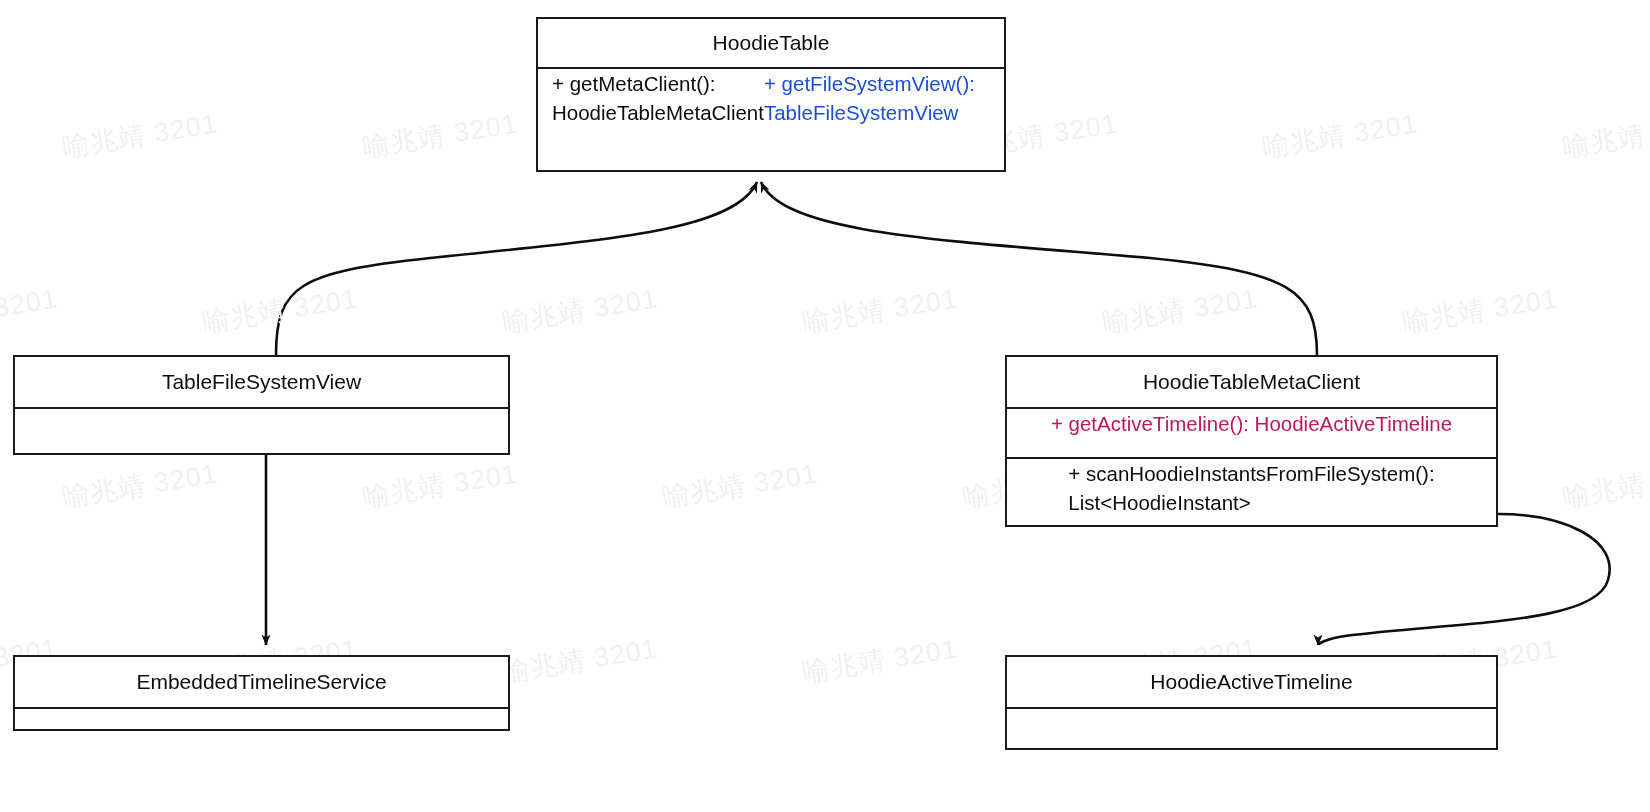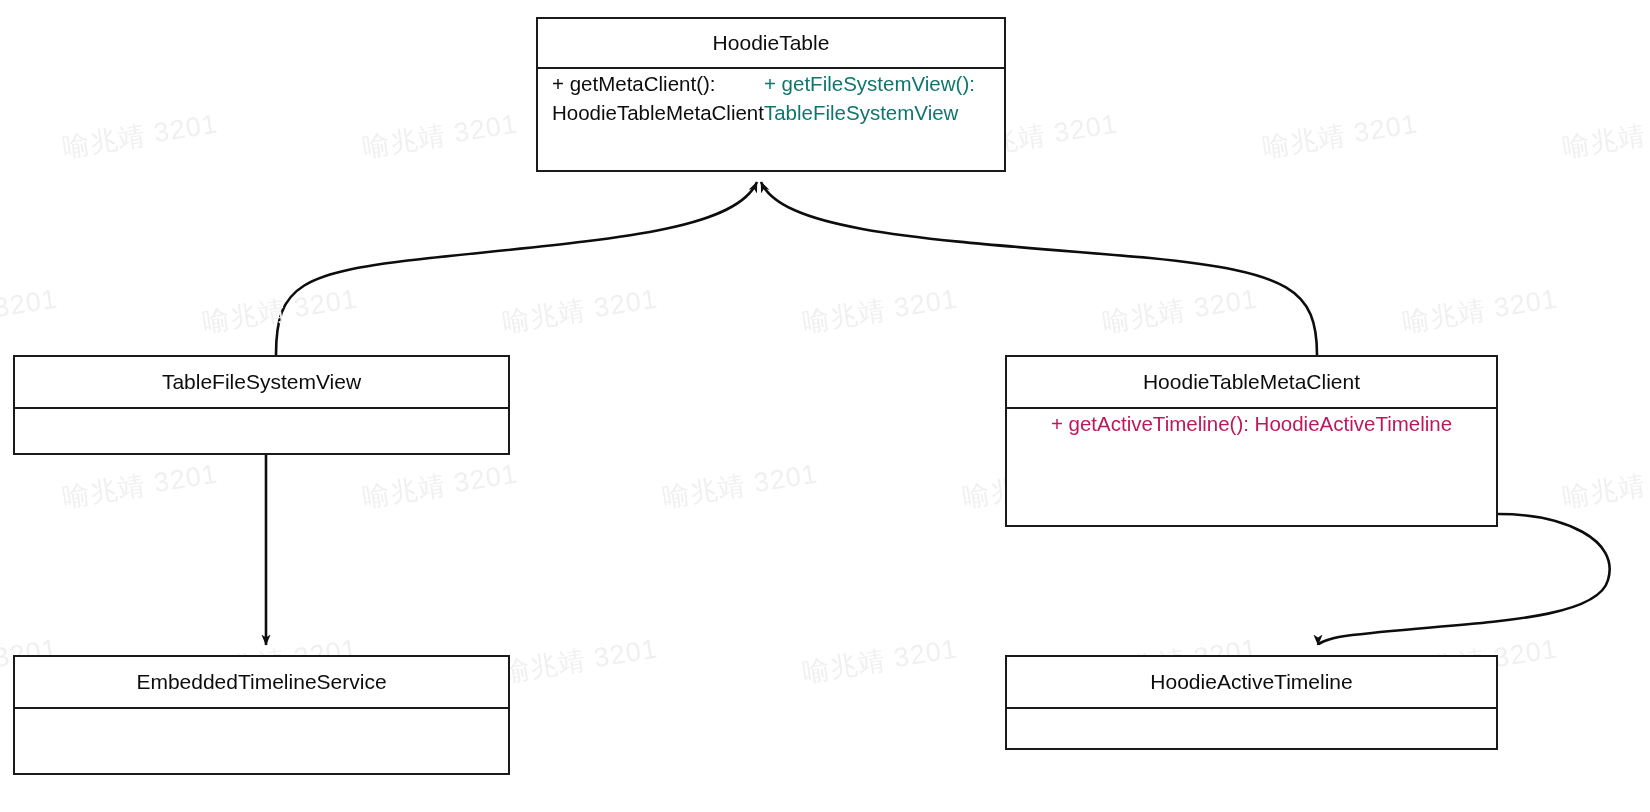--- a/index.html
+++ b/index.html
@@ -131,34 +131,38 @@
         <path d="M 266 455 L 266 645" marker-end="url(#arrow-head)"></path>
         <path d="M 1498 514 C 1565 514 1620 540 1608 580 C 1596 625 1450 622 1345 636 C 1325 639 1318 644 1318 645" marker-end="url(#arrow-head)"></path>
       </g>
   </svg>
 
   <div id="classes">
       <div class="uml-class" style="left: 536px; top: 17px; width: 470px; height: 155px; border-color: rgb(26, 26, 26);">
         <div class="uml-title" style="height: 48px; color: rgb(13, 13, 13);">HoodieTable</div>
         <div class="uml-compartment" style="height: 104px; border-top-color: rgb(26, 26, 26);">
           <div class="uml-member" style="color: rgb(13, 13, 13);">+ getMetaClient(): HoodieTableMetaClient</div>
-          <div class="uml-member" style="color: #0f766e;">+ getFileSystemView(): TableFileSystemView</div>
+          <div class="uml-member" style="color: #1d4ed8;">+ getFileSystemView(): TableFileSystemView</div>
         </div>
       </div>
       <div class="uml-class" style="left: 13px; top: 355px; width: 497px; height: 100px; border-color: rgb(26, 26, 26);">
         <div class="uml-title" style="height: 50px; color: rgb(13, 13, 13);">TableFileSystemView</div>
         <div class="uml-compartment empty" style="height: 50px; border-top-color: rgb(26, 26, 26);"></div>
       </div>
       <div class="uml-class" style="left: 1005px; top: 355px; width: 493px; height: 172px; border-color: rgb(26, 26, 26);">
         <div class="uml-title" style="height: 50px; color: rgb(13, 13, 13);">HoodieTableMetaClient</div>
         <div class="uml-compartment" style="height: 50px; border-top-color: rgb(26, 26, 26);">
           <div class="uml-member" style="color: #be185d;">+ getActiveTimeline(): HoodieActiveTimeline</div>
         </div>
+        <div class="uml-compartment" style="height: 72px; border-top-color: rgb(26, 26, 26);">
+          <div class="uml-member" style="color: rgb(13, 13, 13);">+ scanHoodieInstantsFromFileSystem():
+List&lt;HoodieInstant&gt;</div>
+        </div>
       </div>
-      <div class="uml-class" style="left: 13px; top: 655px; width: 497px; height: 120px; border-color: rgb(26, 26, 26);">
+      <div class="uml-class" style="left: 13px; top: 655px; width: 497px; height: 76px; border-color: rgb(26, 26, 26);">
         <div class="uml-title" style="height: 50px; color: rgb(13, 13, 13);">EmbeddedTimelineService</div>
         <div class="uml-compartment empty" style="height: 50px; border-top-color: rgb(26, 26, 26);"></div>
       </div>
       <div class="uml-class" style="left: 1005px; top: 655px; width: 493px; height: 95px; border-color: rgb(26, 26, 26);">
         <div class="uml-title" style="height: 50px; color: rgb(13, 13, 13);">HoodieActiveTimeline</div>
         <div class="uml-compartment empty" style="height: 45px; border-top-color: rgb(26, 26, 26);"></div>
       </div>
     </div>
 
 </div>

